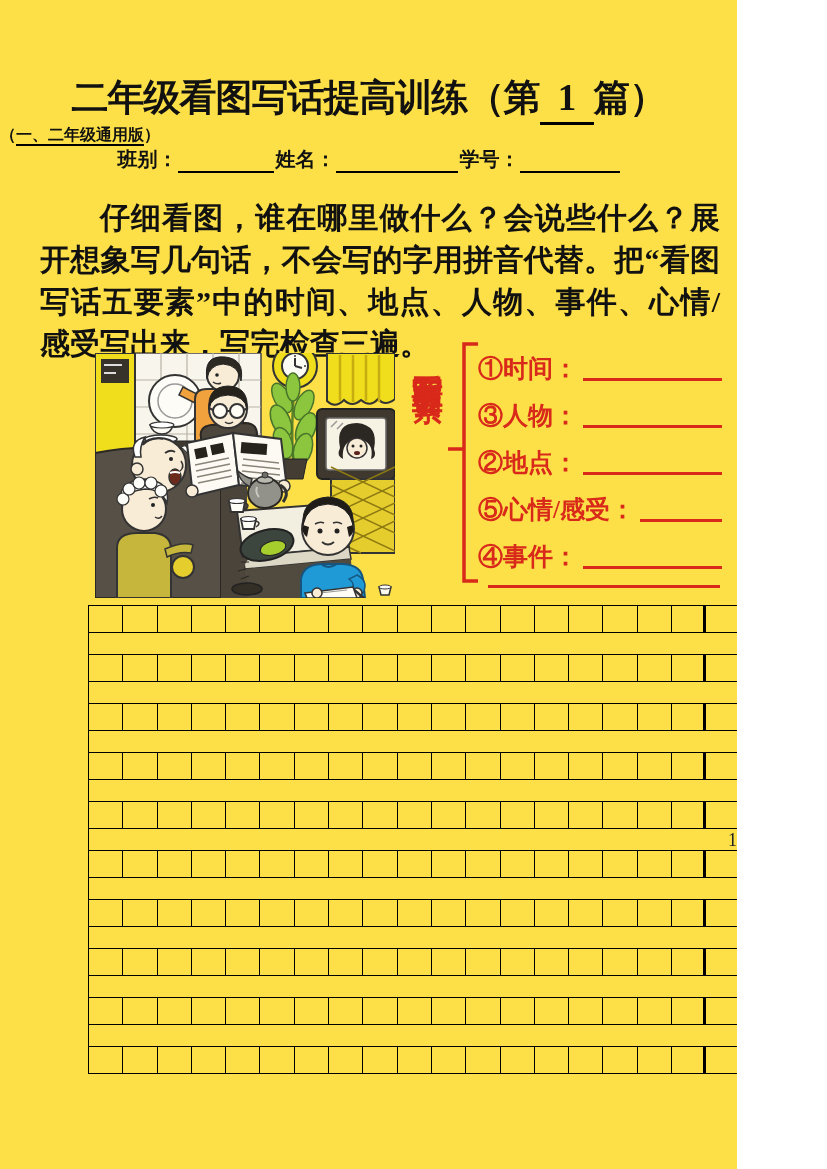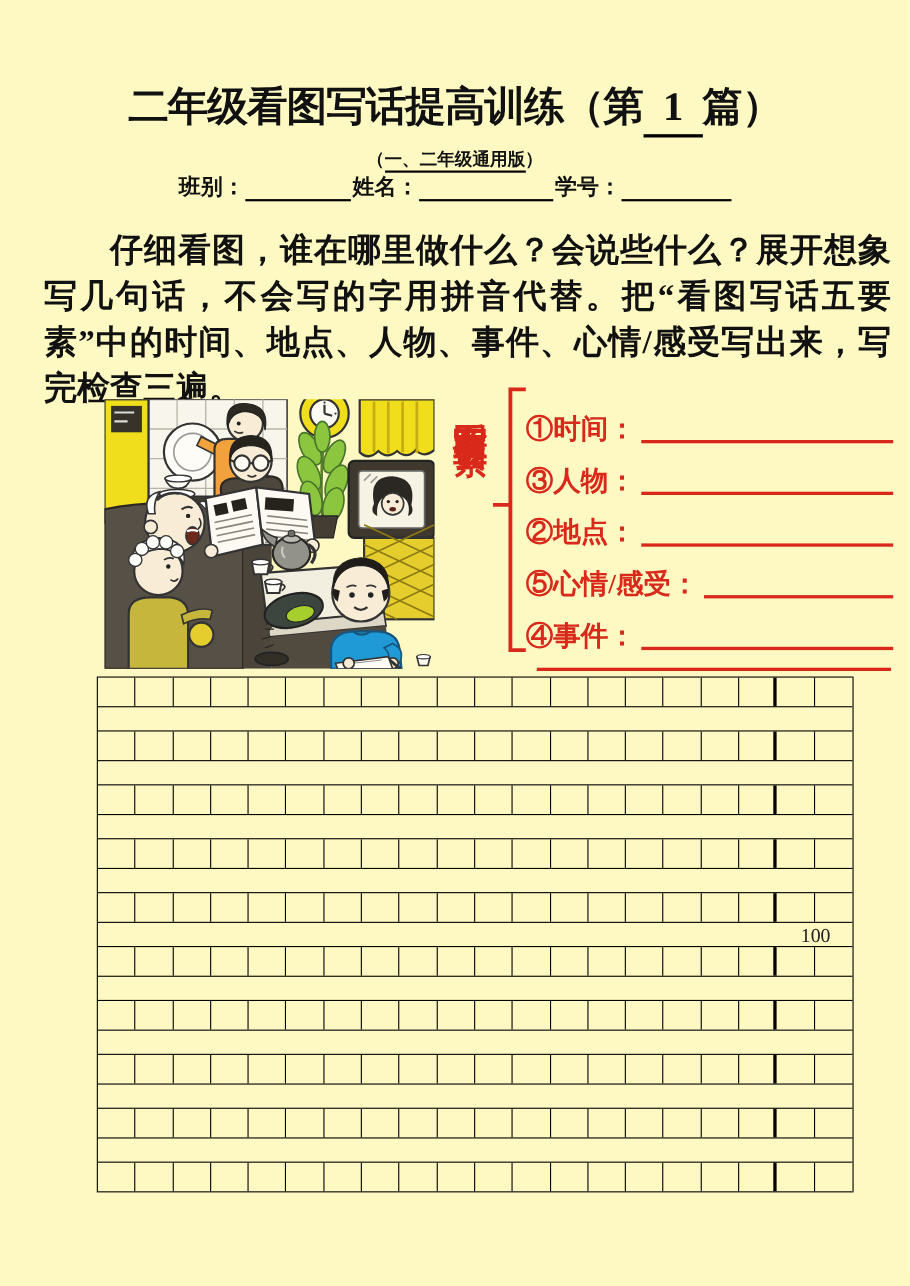--- a/index.html
+++ b/index.html
@@ -1,41 +1,41 @@
 <!DOCTYPE html>
 <html style="--red: #d8291b; --yl: #f0de1c; --gr: #8cc63e; --or: #f2a23c; --bl: #1f9ad6;"><head>
 <meta charset="utf-8">
 <style>
   html,body{margin:0;padding:0;background:#ffffff;}
-  .page{position:relative;width:827px;height:1169px;background:#fef9c3;overflow:hidden;
+  .page{position:relative;width:737px;height:1169px;background:#fde047;overflow:hidden;
         font-family:"Liberation Serif", serif;color:#111;}
   
   .title{margin:74px 0 0 0;text-align:center;font-size:37px;font-weight:bold;
          letter-spacing:-1px;line-height:48px;white-space:nowrap;}
   .title .num-blank{display:inline-block;min-width:26px;padding:0 14px;
          border-bottom:3px solid #000;text-align:center;}
-  .subtitle{margin-top:10px;text-align:center;font-size:16px;font-weight:bold;}
+  .subtitle{text-align:left;font-size:16px;font-weight:bold;}
   .subtitle .inner{border-bottom:2px solid #000;padding-bottom:1px;}
   
   .info-line{text-align:center;font-size:20px;font-weight:bold;white-space:nowrap;}
   .blank{display:inline-block;height:22px;border-bottom:2px solid #000;vertical-align:bottom;}
   .blank.w1{width:96px;margin-right:2px;}
   .blank.w2{width:122px;margin-right:2px;}
   .blank.w3{width:100px;}
   
   .instructions{margin:24px 17px 0 40px;font-size:30px;font-weight:bold;line-height:42px;
         text-indent:2em;text-align:justify;letter-spacing:0;}
   
   .middle{position:relative;height:252px;margin-top:-30px;}
   .illus{position:absolute;left:95px;top:18px;width:300px;height:245px;}
   .vlabel{position:absolute;left:404px;top:14px;height:250px;width:46px;
         writing-mode:vertical-rl;text-orientation:upright;
         font-size:31px;font-weight:bold;color:var(--red);letter-spacing:3px;line-height:46px;}
   .bracket{position:absolute;left:448px;top:6px;}
-  .items{position:absolute;left:478px;right:15px;top:14px;}
+  .items{position:absolute;left:478px;right:15px;top:2px;}
   .item{display:flex;align-items:flex-end;height:47px;}
   .item-label{font-size:25px;font-weight:bold;color:var(--red);line-height:1.15;white-space:nowrap;}
   .item-line{flex:1;border-bottom:3.5px solid var(--red);margin-left:5px;margin-bottom:3px;}
   .extra-line{margin:13px 2px 0 10px;border-bottom:3.5px solid var(--red);height:0;}
   
   .grid-wrap{margin:18px 0 0 88px;width:688px;}
   .wgrid{border-left:1.5px solid #000;border-right:1.5px solid #000;}
   .grow{display:grid;grid-template-columns:repeat(20,1fr);height:26px;
         border-top:1.2px solid #000;border-bottom:1.2px solid #000;}
   .gcell{border-right:1px solid #000;}

